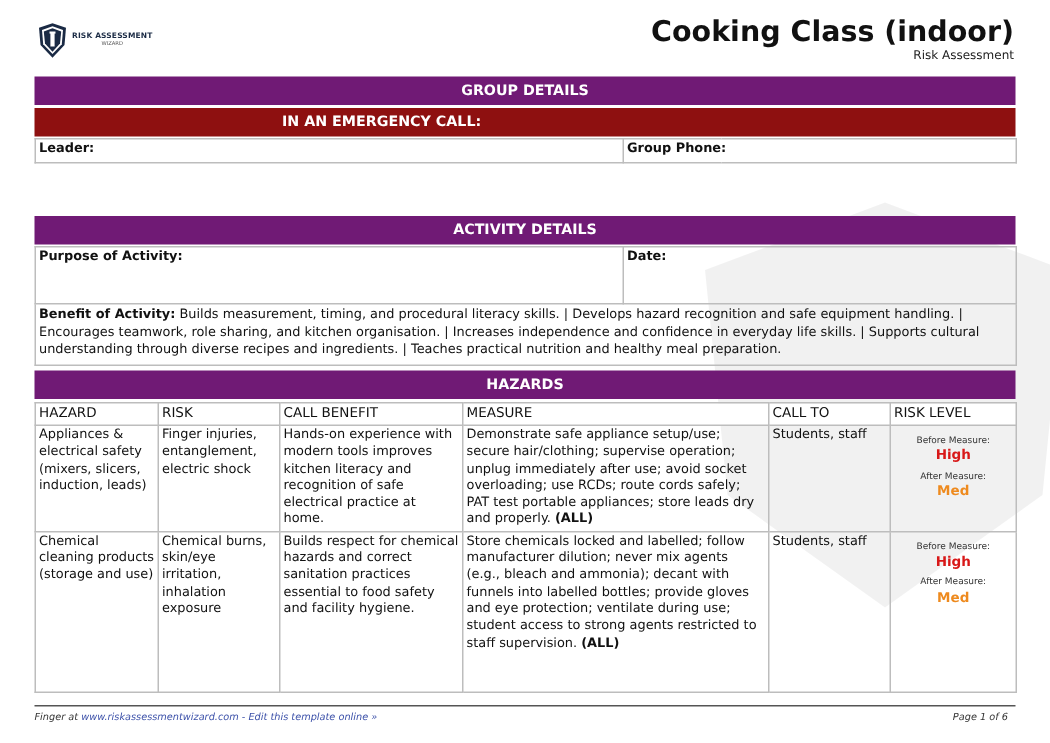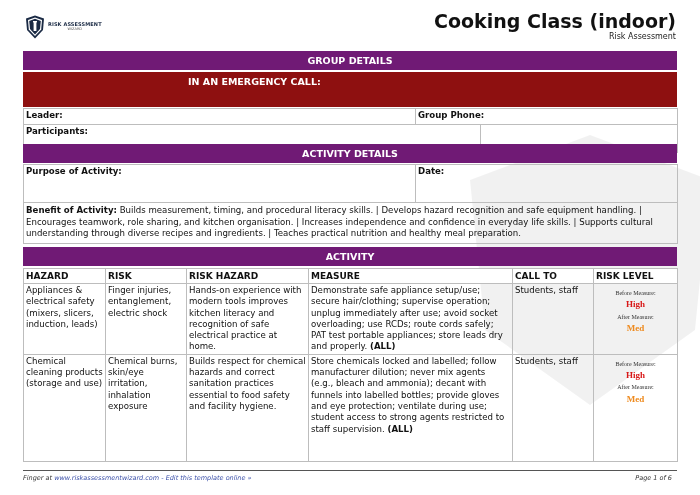--- a/index.html
+++ b/index.html
@@ -10,29 +10,29 @@
   .logo-shield { width: 20px; height: 24px; }
   .logo-text { margin-left: 3px; line-height: 1; }
   .logo-title { font-size: 5px; font-weight: bold; color: #1a2a44; letter-spacing: 0.1px; }
   .logo-sub { font-size: 3.5px; color: #555; text-align: center; margin-top: 1px; }
 
   .doc-title { position: absolute; right: 24px; top: 10px; font-size: 19px; font-weight: bold; color: #111; white-space: nowrap; }
   .doc-subtitle { position: absolute; right: 24px; top: 32px; font-size: 8px; color: #222; }
 
   .sheet { position: absolute; left: 23px; width: 654px; }
   .bar { background: #701a75; color: #fff; font-weight: bold; font-size: 9.5px; text-align: center; height: 19px; line-height: 19px; }
-  .redbar { background: #8e1010; color: #fff; font-weight: bold; font-size: 9.5px; height: 35px; line-height: 19px; padding-left: 165px; margin-top: 2px; }
+  .redbar { background: #8e1010; color: #fff; font-weight: bold; font-size: 9.5px; height: 19px; line-height: 19px; padding-left: 165px; margin-top: 2px; }
 
   table { border-collapse: collapse; width: 100%; table-layout: fixed; }
   td, th { border: 1px solid #bdbdbd; vertical-align: top; font-size: 8.6px; padding: 1px 2px; text-align: left; }
   .lbl { font-weight: bold; }
-  th { font-weight: bold; font-size: 9px; background: #fff; padding: 2px 2px; }
+  th { font-weight: normal; font-size: 9px; background: #fff; padding: 2px 2px; }
 
   .hz td { line-height: 11.3px; }
-  .rl { text-align: center; line-height: 1.15; font-family: Liberation Serif, serif; }
+  .rl { text-align: center; line-height: 1.15; }
   .rl-lab { font-size: 6px; color: #333; display: block; margin-top: 3px; }
   .rl-high { font-size: 9px; font-weight: bold; color: #d81818; display: block; }
   .rl-med { font-size: 9px; font-weight: bold; color: #ee8a1e; display: block; text-align: center; }
 
   .footer-line { position: absolute; left: 23px; width: 654px; top: 470px; border-top: 1px solid #555; }
   .footer-left { position: absolute; left: 23px; top: 474px; font-size: 6.5px; font-style: italic; color: #333; }
   .footer-left a { color: #3a4fa8; text-decoration: none; }
   .footer-right { position: absolute; right: 28px; top: 474px; font-size: 6.5px; font-style: italic; color: #333; }
 
   .watermark { position: absolute; right: -40px; top: 120px; width: 300px; height: 300px; opacity: 0.05; pointer-events: none; }
@@ -68,24 +68,20 @@
     <colgroup>
         <col style="width:392px">
         <col style="width:65px">
         <col style="width:197px">
       </colgroup>
     <tbody>
         <tr style="height:16px;">
       <td class="lbl">Leader:</td>
       <td class="lbl" colspan="2">Group Phone:</td>
     </tr>
-    <tr style="height:28px;">
-      <td class="lbl" colspan="2">Participants:</td>
-      <td></td>
-    </tr>
   </tbody>
     </table>
 </div>
 
 <div class="sheet" style="top:144px;">
   <div class="bar">ACTIVITY DETAILS</div>
   <table style="margin-top:1px;">
     <colgroup>
         <col style="width:392px">
         <col style="width:262px">
@@ -96,35 +92,35 @@
       <td class="lbl">Date:</td>
     </tr>
     <tr>
       <td colspan="2" style="line-height:11.5px; padding:2px 2px 3px;"><span class="lbl">Benefit of Activity:</span><span> Builds measurement, timing, and procedural literacy skills. | Develops hazard recognition and safe equipment handling. | Encourages teamwork, role sharing, and kitchen organisation. | Increases independence and confidence in everyday life skills. | Supports cultural understanding through diverse recipes and ingredients. | Teaches practical nutrition and healthy meal preparation.</span></td>
     </tr>
   </tbody>
     </table>
 </div>
 
 <div class="sheet" style="top:247px;">
-  <div class="bar">ACTIVITY</div>
+  <div class="bar">HAZARDS</div>
   <table class="hz" style="margin-top:2px;">
     <colgroup>
       <col style="width:82px">
         <col style="width:81px">
         <col style="width:122px">
         <col style="width:204px">
         <col style="width:81px">
         <col style="width:84px">
     </colgroup>
     <tbody>
         <tr>
       <th>HAZARD</th>
       <th>RISK</th>
-      <th>RISK HAZARD</th>
+      <th>CALL BENEFIT</th>
       <th>MEASURE</th>
       <th>CALL TO</th>
       <th>RISK LEVEL</th>
     </tr>
     <tr style="height:70px;">
       <td>Appliances &amp; electrical safety (mixers, slicers, induction, leads)</td>
       <td>Finger injuries, entanglement, electric shock</td>
       <td>Hands-on experience with modern tools improves kitchen literacy and recognition of safe electrical practice at home.</td>
       <td><span>Demonstrate safe appliance setup/use; secure hair/clothing; supervise operation; unplug immediately after use; avoid socket overloading; use RCDs; route cords safely; PAT test portable appliances; store leads dry and properly.</span> <b>(ALL)</b></td>
       <td>Students, staff</td>

